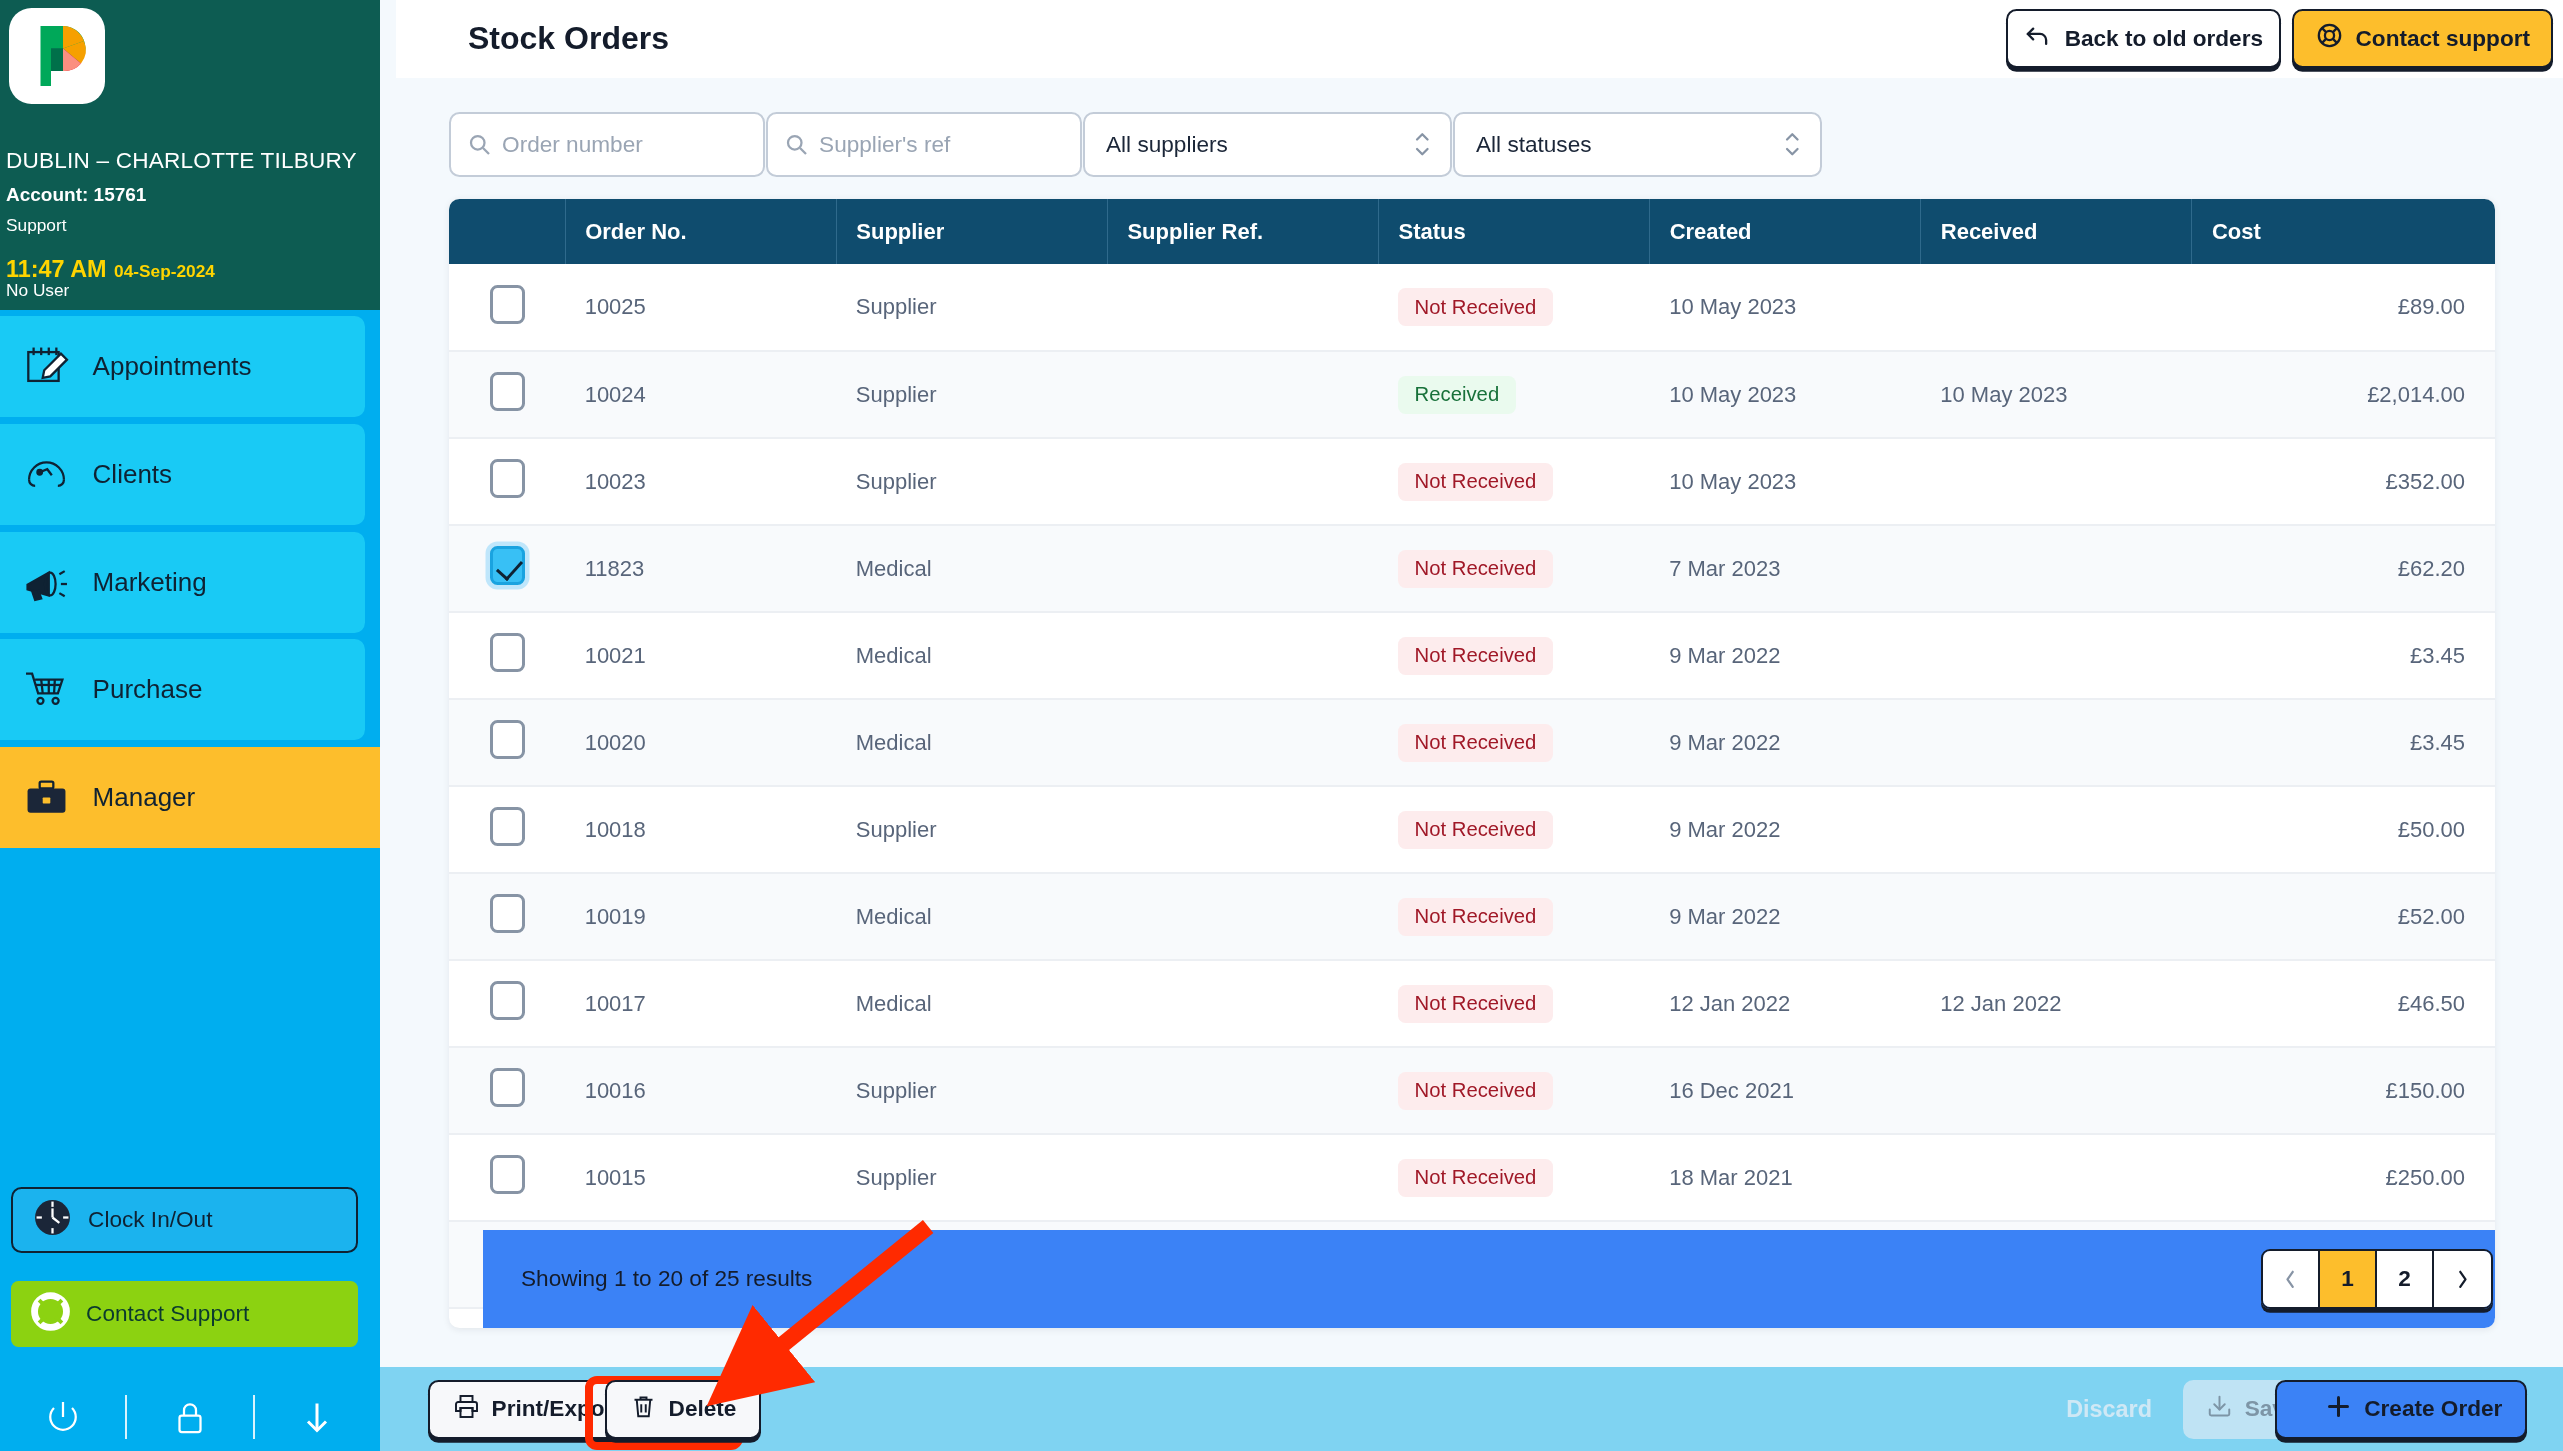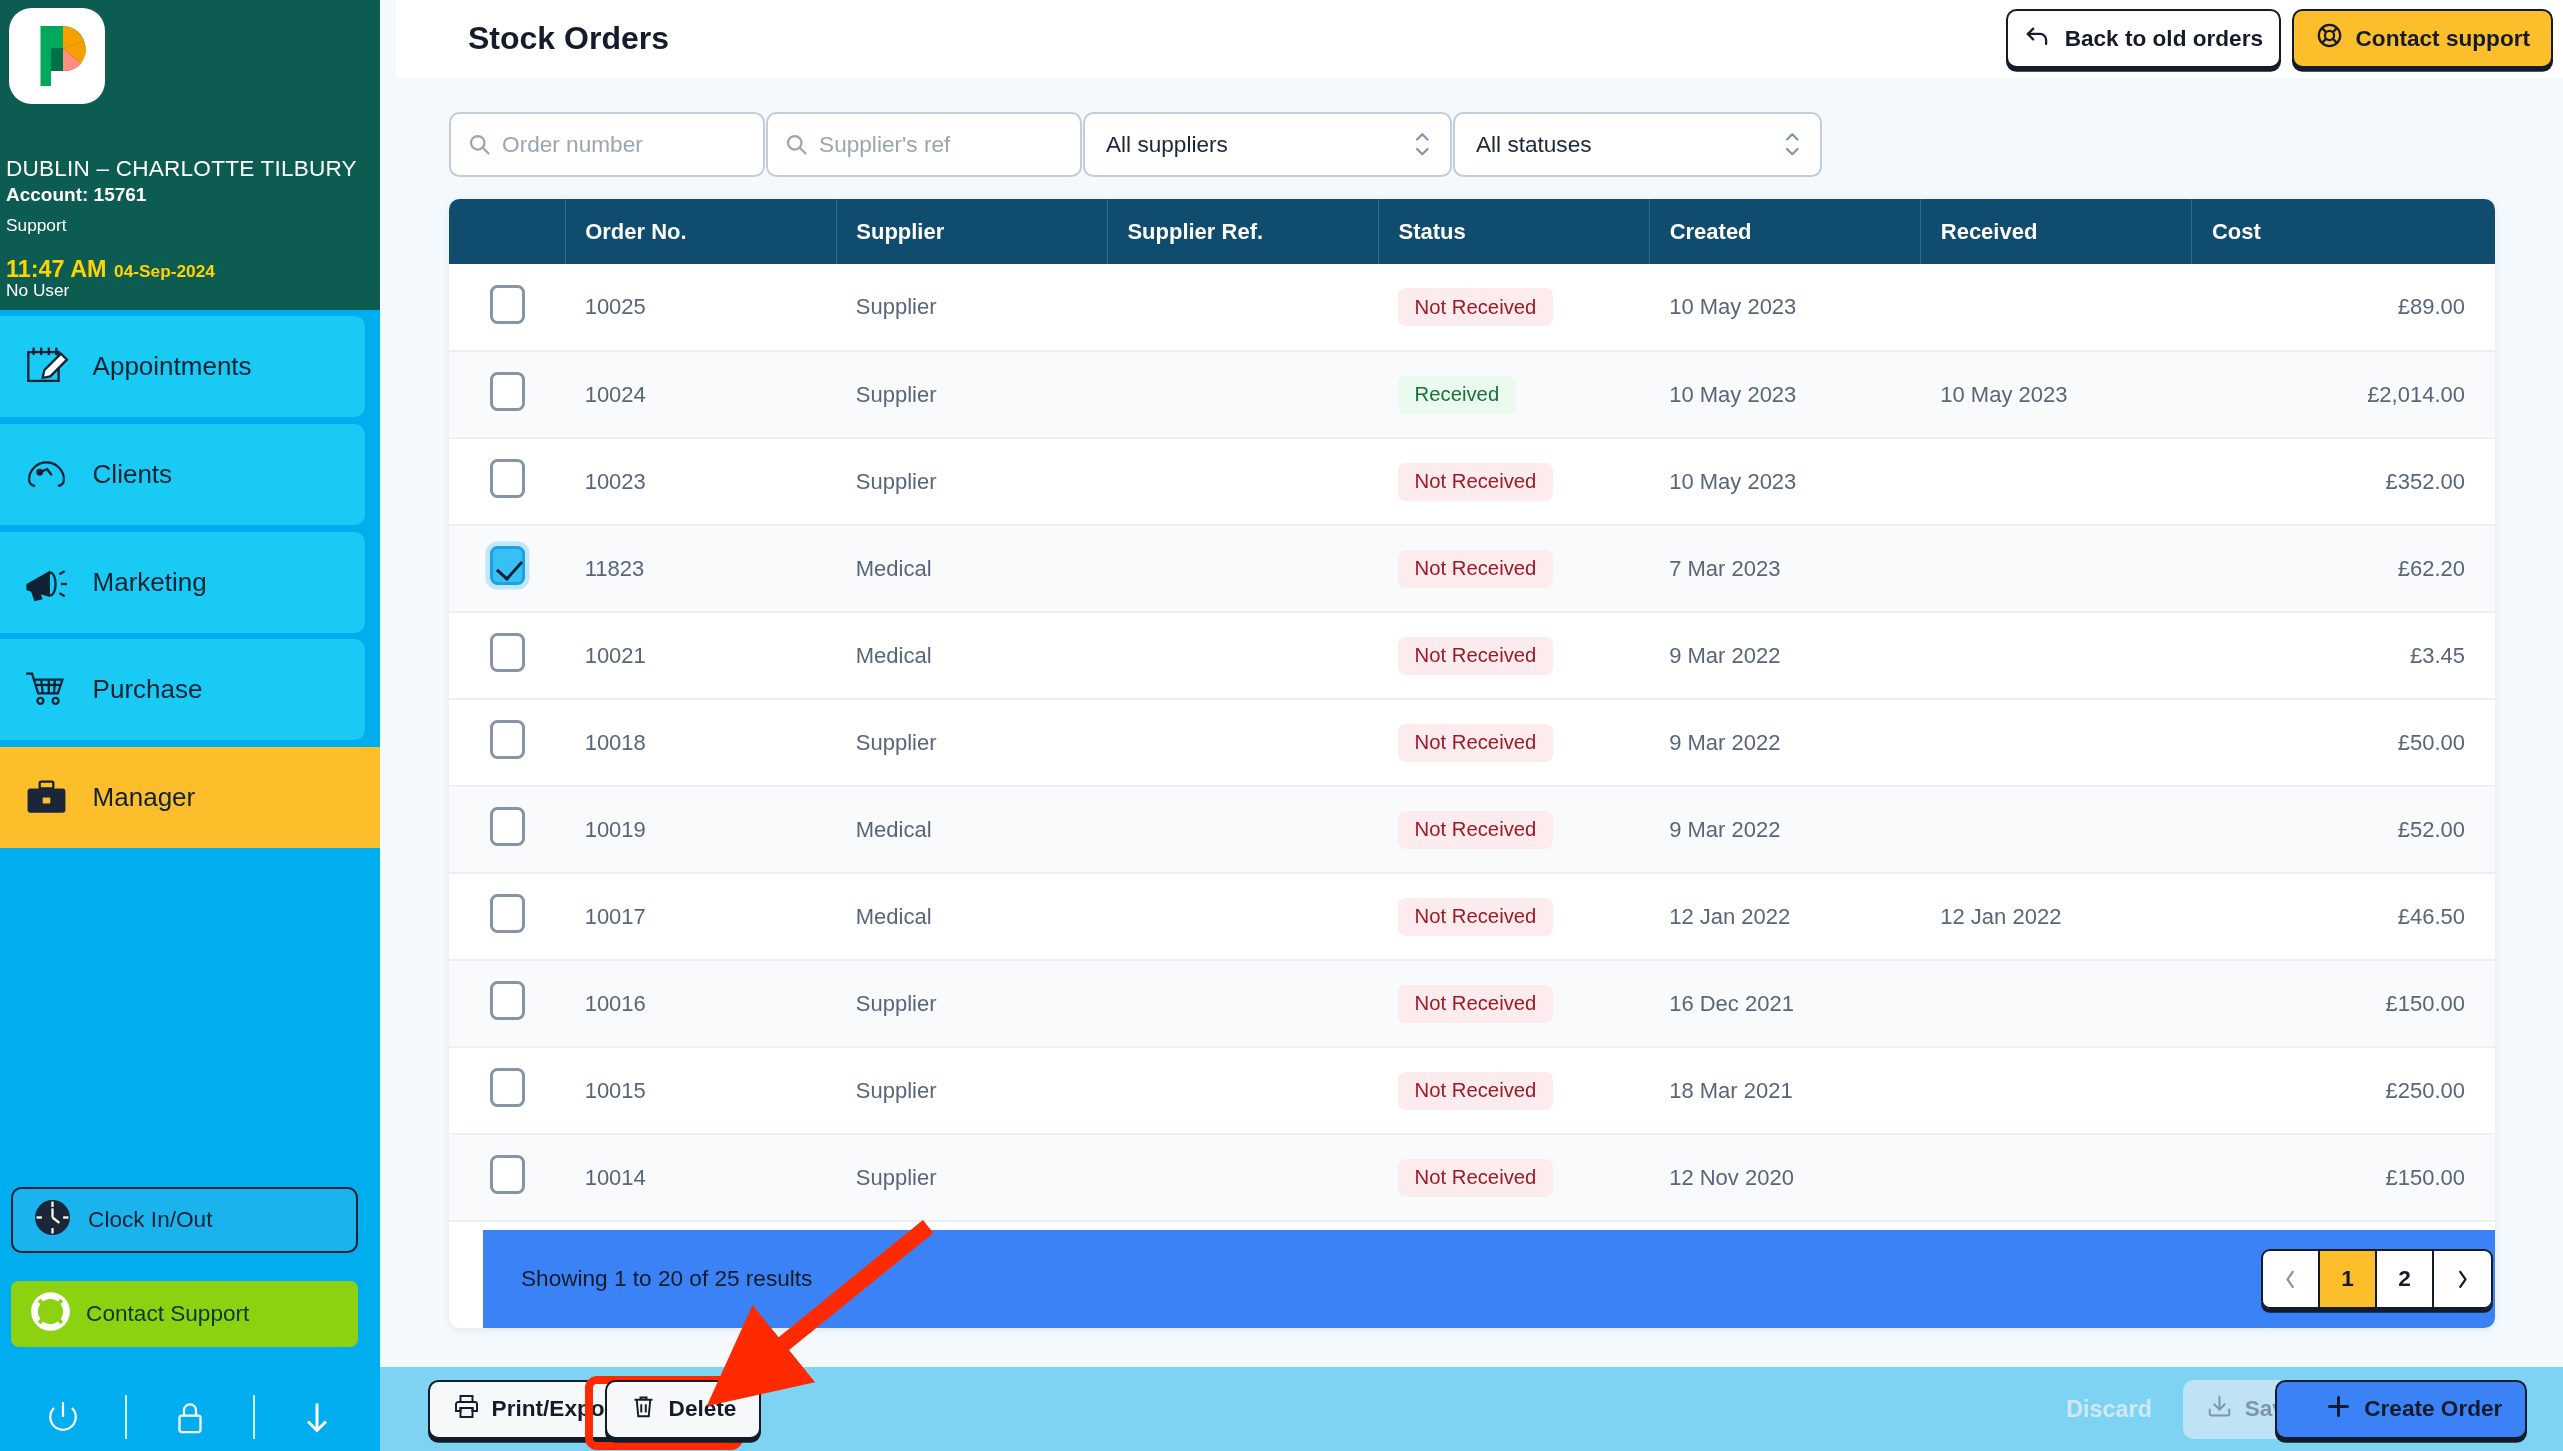--- a/index.html
+++ b/index.html
@@ -20,21 +20,21 @@
     position:absolute;left:0;top:0;width:380px;height:310px;
     background:#0d5c52;
   }
   .logo{
     position:absolute;left:9px;top:7.5px;width:96px;height:96px;
     background:#ffffff;border-radius:22.6px;
     display:flex;align-items:center;justify-content:center;
   }
   .logo svg{display:block;}
   .sb-venue{
-    position:absolute;left:6px;top:156px;width:368px;
+    position:absolute;left:6px;top:148px;width:368px;
     color:#ffffff;font-size:22.6px;font-weight:400;letter-spacing:0.2px;
     white-space:nowrap;
   }
   .sb-account{
     position:absolute;left:6px;top:184px;
     color:#ffffff;font-size:19px;font-weight:700;
   }
   .sb-support{
     position:absolute;left:6px;top:215px;
     color:#ffffff;font-size:17.3px;font-weight:400;
@@ -520,20 +520,30 @@
           <tr>
             <td class="c-chk"><span class="chk"></span></td>
             <td>10021</td>
             <td>Medical</td>
             <td></td>
             <td><span class="badge nr">Not Received</span></td>
             <td>9 Mar 2022</td>
             <td></td>
             <td class="cost">£3.45</td>
           </tr>
+          <tr class="alt">
+            <td class="c-chk"><span class="chk"></span></td>
+            <td>10020</td>
+            <td>Medical</td>
+            <td></td>
+            <td><span class="badge nr">Not Received</span></td>
+            <td>9 Mar 2022</td>
+            <td></td>
+            <td class="cost">£3.45</td>
+          </tr>
           <tr>
             <td class="c-chk"><span class="chk"></span></td>
             <td>10018</td>
             <td>Supplier</td>
             <td></td>
             <td><span class="badge nr">Not Received</span></td>
             <td>9 Mar 2022</td>
             <td></td>
             <td class="cost">£50.00</td>
           </tr>

